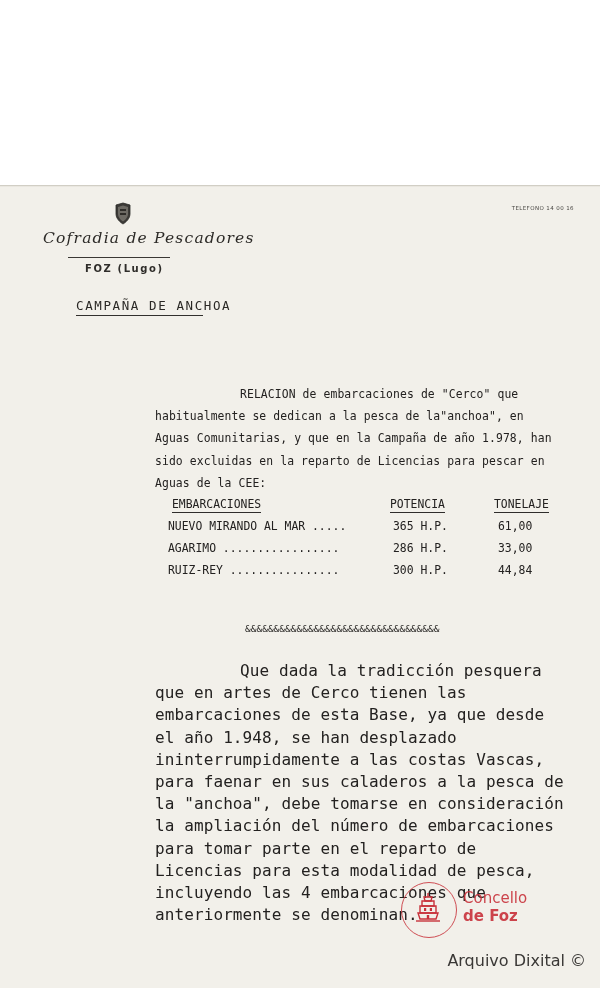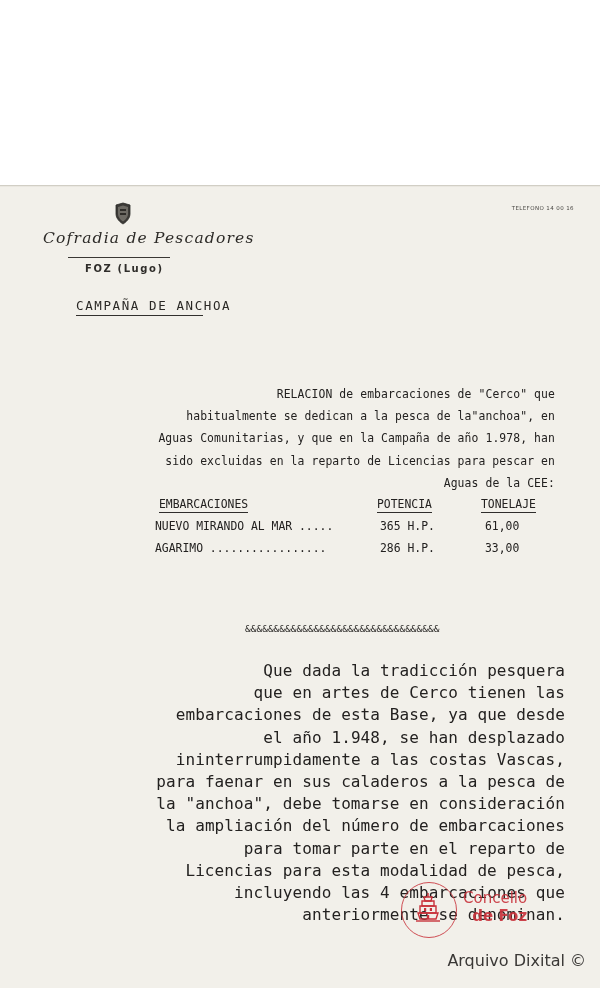--- a/index.html
+++ b/index.html
@@ -11,21 +11,20 @@
     height: 988px;
     background: #ffffff;
     font-family: "DejaVu Sans Mono", monospace;
     overflow: hidden;
   }
   .page {
     position: relative;
     width: 600px;
     height: 988px;
     background: #22c55e;
-    text-align: right;
   }
   
   .sheet {
     position: absolute;
     left: 0;
     top: 185px;
     width: 600px;
     height: 803px;
     background: #f2f0ea;
     box-shadow: inset 0 1px 0 #d8d5cc;
@@ -125,21 +124,21 @@
     line-height: 22.2px;
     color: #232120;
     letter-spacing: 0.1px;
     white-space: pre-wrap;
   }
   .body-text .indent { display: inline-block; width: 85px; }
 
   
   .table {
     position: absolute;
-    left: 155px;
+    left: 168px;
     top: 312px;
     width: 400px;
     font-family: "DejaVu Sans Mono", monospace;
     font-size: 11.4px;
     color: #232120;
   }
   .table-head {
     position: relative;
     height: 22px;
   }
@@ -282,20 +281,25 @@
 
       <div class="row">
         <span class="cell c-name">NUEVO MIRANDO AL MAR .....</span>
         <span class="cell c-pot">365 H.P.</span>
         <span class="cell c-ton">61,00</span>
       </div>
       <div class="row">
         <span class="cell c-name">AGARIMO .................</span>
         <span class="cell c-pot">286 H.P.</span>
         <span class="cell c-ton">33,00</span>
+      </div>
+      <div class="row">
+        <span class="cell c-name">RUIZ-REY ................</span>
+        <span class="cell c-pot">300 H.P.</span>
+        <span class="cell c-ton">44,84</span>
       </div>
     </div>
 
     <div class="divider">&amp;&amp;&amp;&amp;&amp;&amp;&amp;&amp;&amp;&amp;&amp;&amp;&amp;&amp;&amp;&amp;&amp;&amp;&amp;&amp;&amp;&amp;&amp;&amp;&amp;&amp;&amp;&amp;&amp;&amp;&amp;&amp;&amp;&amp;</div>
 
     <div class="body-text2"><span class="indent"></span><span>Que dada la tradicción pesquera que en artes de Cerco tienen las embarcaciones de esta Base, ya que desde el año 1.948, se han desplazado ininterrumpidamente a las costas Vascas, para faenar en sus caladeros a la pesca de la "anchoa", debe tomarse en consideración la ampliación del número de embarcaciones para tomar parte en el reparto de Licencias para esta modalidad de pesca, incluyendo las 4 embarcaciones que anteriormente se denominan.</span></div>
 
 
     <div class="watermark">
       <div class="wm-circle"></div>

